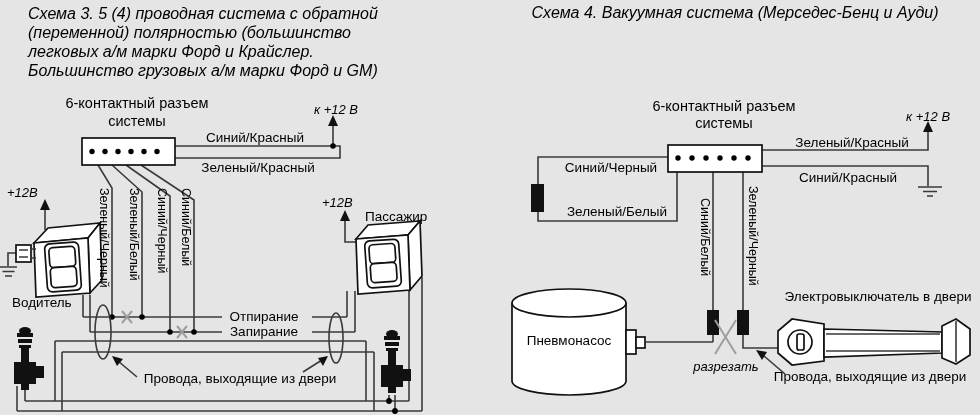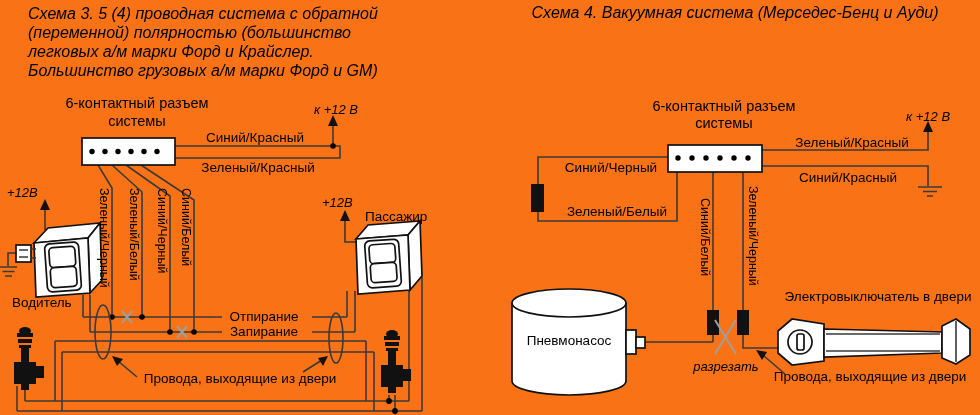--- a/index.html
+++ b/index.html
@@ -1,16 +1,16 @@
 <!DOCTYPE html>
 <html><head>
 <meta charset="utf-8">
 <style>
   html,body{margin:0;padding:0;background:#fff;}
-  .stage{position:relative;width:980px;height:415px;background:#f97316;overflow:hidden;}
+  .stage{position:relative;width:980px;height:415px;background:#e5e5e5;overflow:hidden;}
   svg{position:absolute;top:0;}
   svg text{font-family:"Liberation Sans", sans-serif;fill:#000;}
   .title{font-size:16px;font-style:italic;}
   .h{font-size:14.5px;}
   .lbl{font-size:13.5px;}
   .vlbl{font-size:12.5px;}
   .it{font-size:13px;font-style:italic;}
   .w{stroke:#3a3a3a;stroke-width:1.6;fill:none;}
   .c{stroke:#111;stroke-width:1.7;fill:#fff;}
   .blk{fill:#111;stroke:none;}

